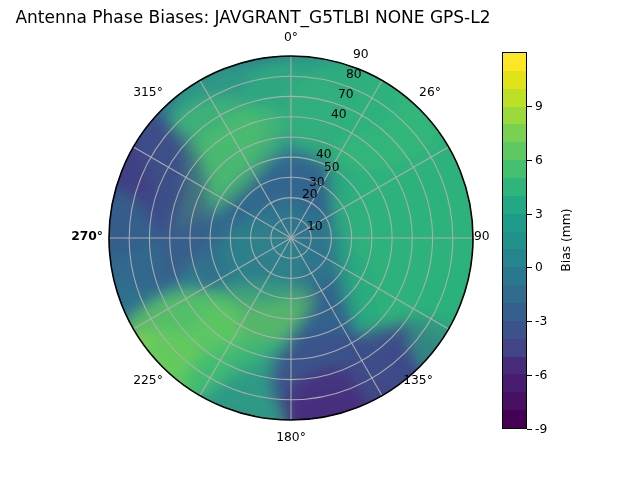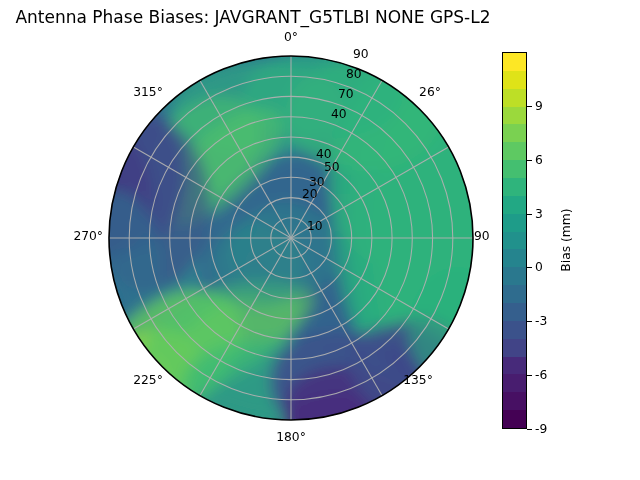--- a/index.html
+++ b/index.html
@@ -194,21 +194,21 @@
 
       <circle cx="183" cy="183" r="182" fill="none" stroke="#000000" stroke-width="1.6"></circle>
     </svg>
 
     <span class="ang-label" style="left:167px; top:-25px; width:32px;">0°</span>
     <span class="ang-label" style="left:300px; top:30px; width:44px;">26°</span>
     <span class="ang-label" style="left:366px; top:174px; width:30px; text-align:left;">90</span>
     <span class="ang-label" style="left:284px; top:318px; width:52px;">135°</span>
     <span class="ang-label" style="left:159px; top:375px; width:48px;">180°</span>
     <span class="ang-label" style="left:14px; top:318px; width:52px;">225°</span>
-    <span class="ang-label" style="left:-53px; top:174px; width:48px; text-align:right;">270°</span>
+    <span class="ang-label" style="left:-53px; top:174px; width:48px; text-align:right;font-weight:bold;">270°</span>
     <span class="ang-label" style="left:14px; top:30px; width:52px;">315°</span>
 
     <span class="rad-label" style="left:187px; top:164px;margin-left:12px;">10</span>
     <span class="rad-label" style="left:194px; top:132px;">20</span>
     <span class="rad-label" style="left:201px; top:120px;">30</span>
     <span class="rad-label" style="left:208px; top:92px;">40</span>
     <span class="rad-label" style="left:216px; top:72px;margin-top:33px;">50</span>
     <span class="rad-label" style="left:223px; top:52px;">40</span>
     <span class="rad-label" style="left:230px; top:32px;">70</span>
     <span class="rad-label" style="left:238px; top:12px;">80</span>

